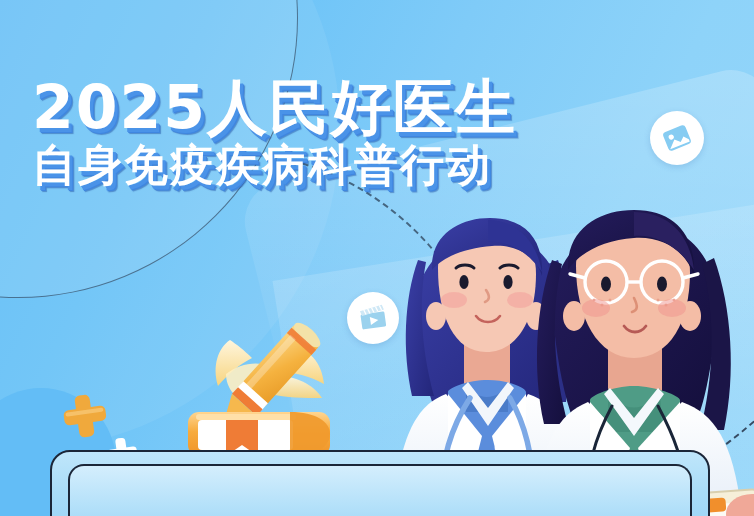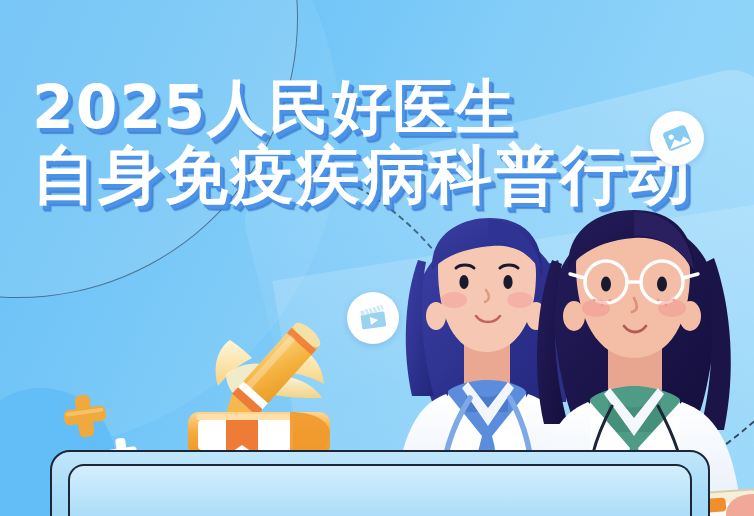--- a/index.html
+++ b/index.html
@@ -104,21 +104,21 @@
     color:#ffffff;
     letter-spacing:2px;
     line-height:0.97;
     white-space:nowrap;
     text-shadow:
        3px 4px 0 #4a93e8,
        4px 5px 0 #3f86e0,
        5px 6px 1px rgba(40,90,170,0.55);
   }
   .title-line.l1{ font-size:60px; }
-  .title-line.l2{ font-size:64px; margin-top:8px; }
+  .title-line.l2{ font-size:44px; margin-top:8px; }
 
   
   .badge{
     position:absolute;
     border-radius:50%;
     background:#ffffff;
     display:flex; align-items:center; justify-content:center;
     box-shadow:0 2px 6px rgba(40,90,160,0.18);
     z-index:9;
   }

